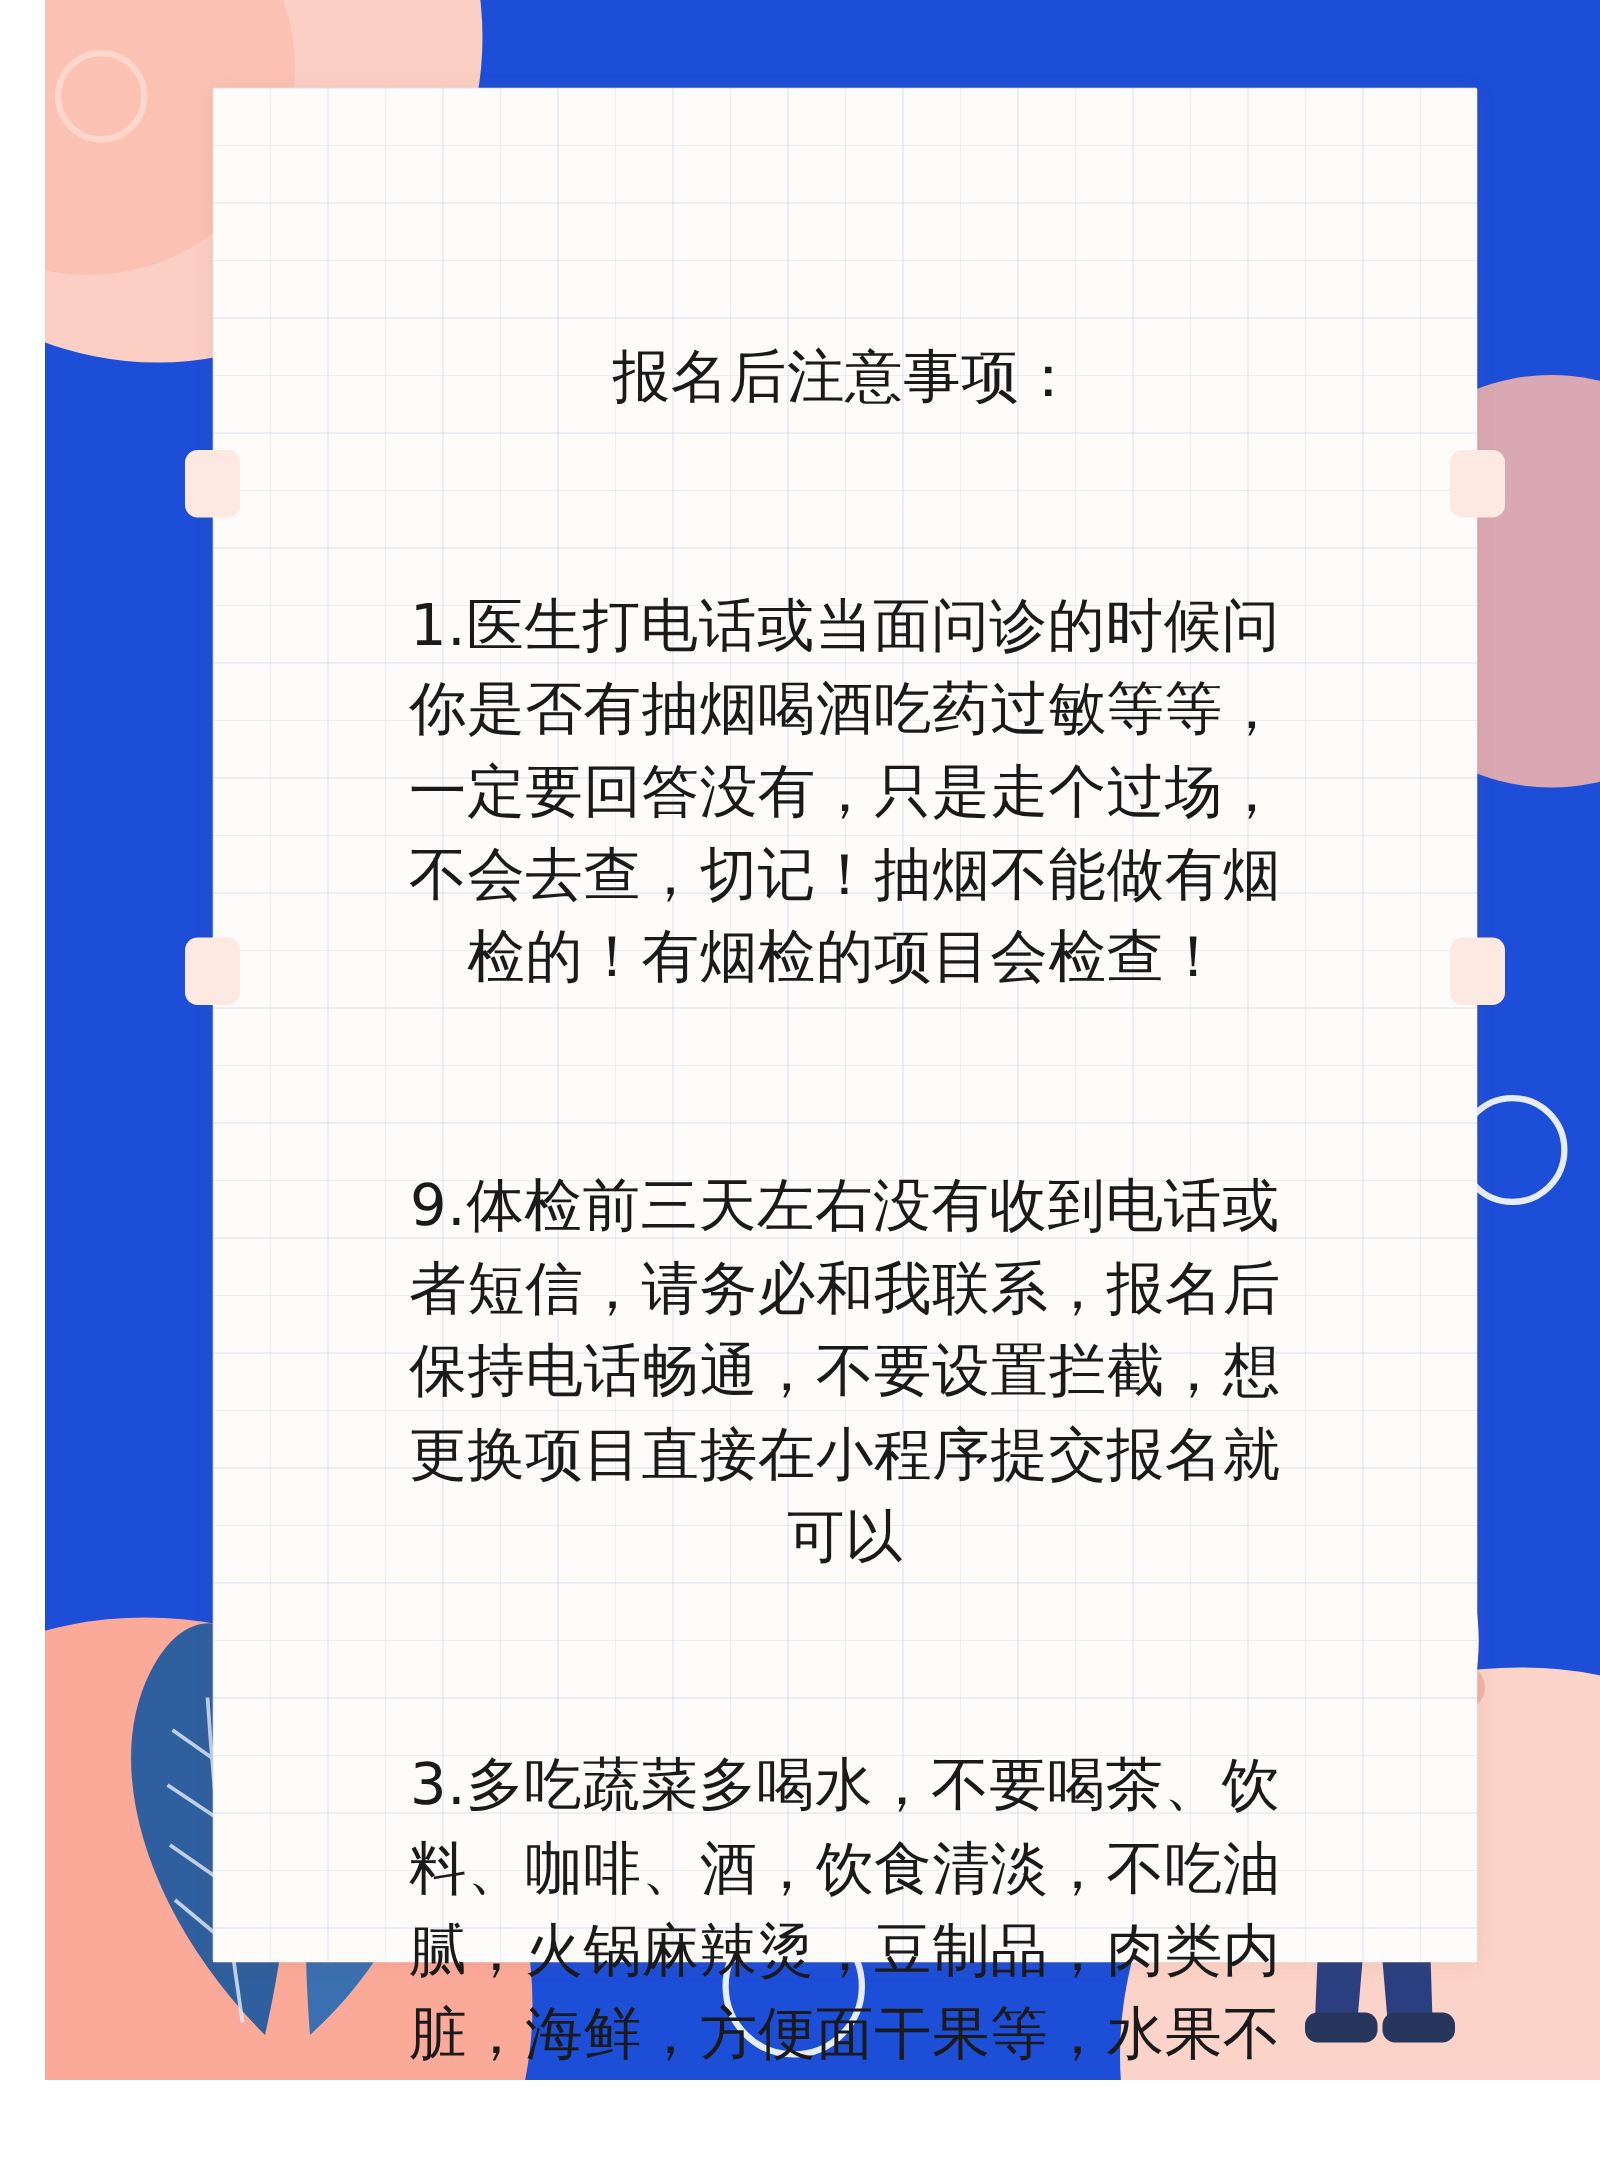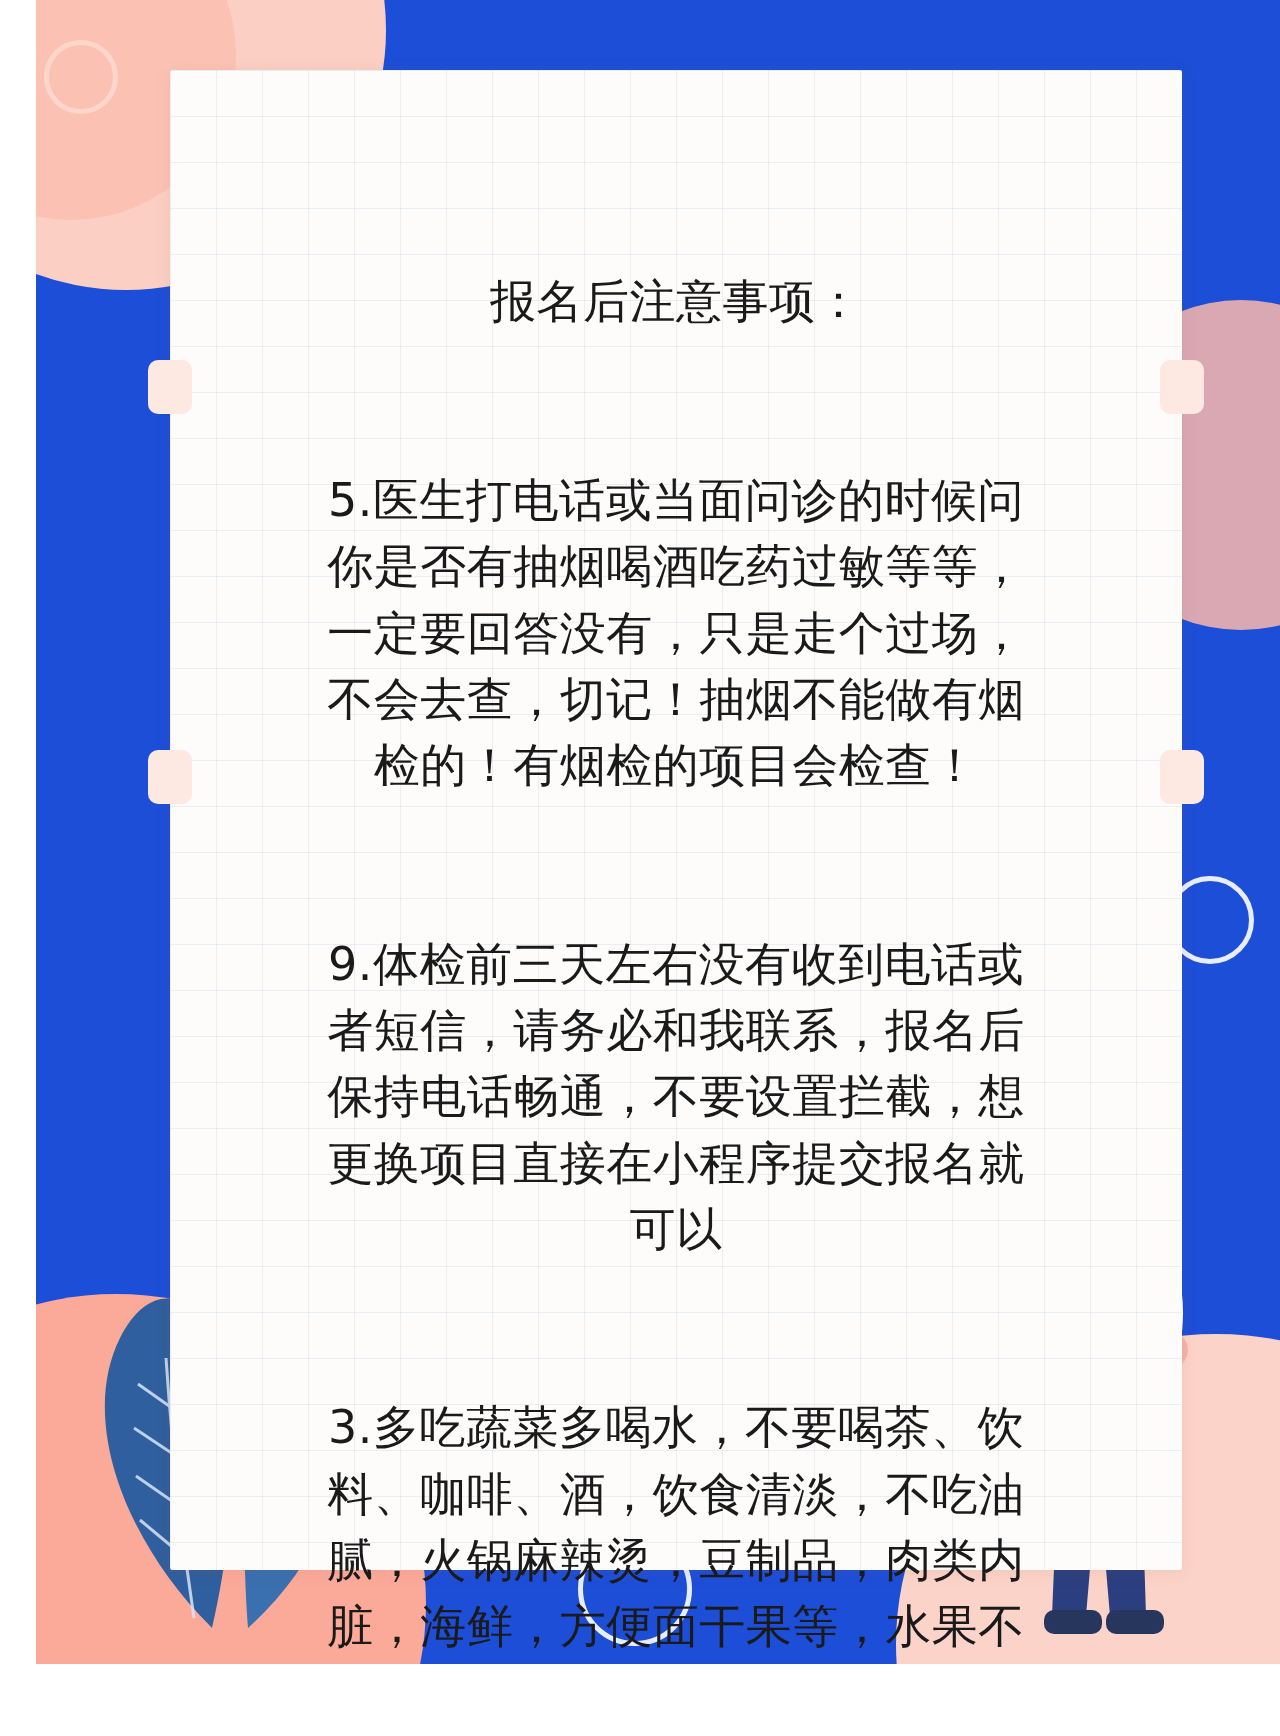--- a/index.html
+++ b/index.html
@@ -211,20 +211,20 @@
   </svg>
 
   <div class="card">
     <div class="notch l1"></div>
     <div class="notch l2"></div>
     <div class="notch r1"></div>
     <div class="notch r2"></div>
 
     <div class="card-text">
       <div class="para">报名后注意事项：</div>
-      <div class="para">5.医生打电话或当面问诊的时候问你是否有抽烟喝酒吃药过敏等等，一定要回答没有，只是走个过场，不会去查，切记！抽烟不能做有烟检的！有烟检的项目会检查！</div>
+      <div class="para">1.医生打电话或当面问诊的时候问你是否有抽烟喝酒吃药过敏等等，一定要回答没有，只是走个过场，不会去查，切记！抽烟不能做有烟检的！有烟检的项目会检查！</div>
       <div class="para">9.体检前三天左右没有收到电话或者短信，请务必和我联系，报名后保持电话畅通，不要设置拦截，想更换项目直接在小程序提交报名就可以</div>
       <div class="para">3.多吃蔬菜多喝水，不要喝茶、饮料、咖啡、酒，饮食清淡，不吃油腻，火锅麻辣烫，豆制品，肉类内脏，海鲜，方便面干果等，水果不吃火龙果、芒果、杨桃、葡萄、柚子、橘子等。。。</div>
       
     </div>
   </div>
 
 </div>
 
 </body></html>

